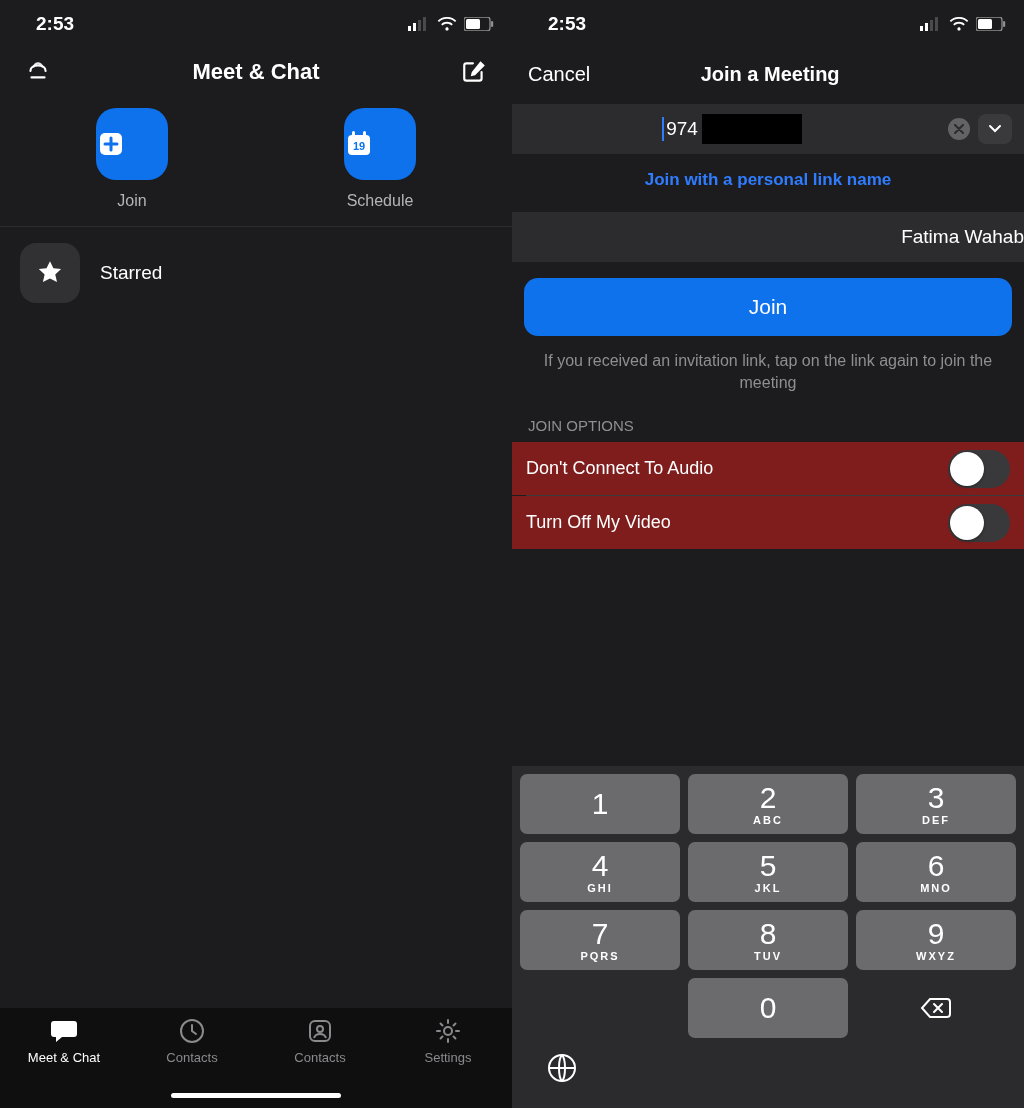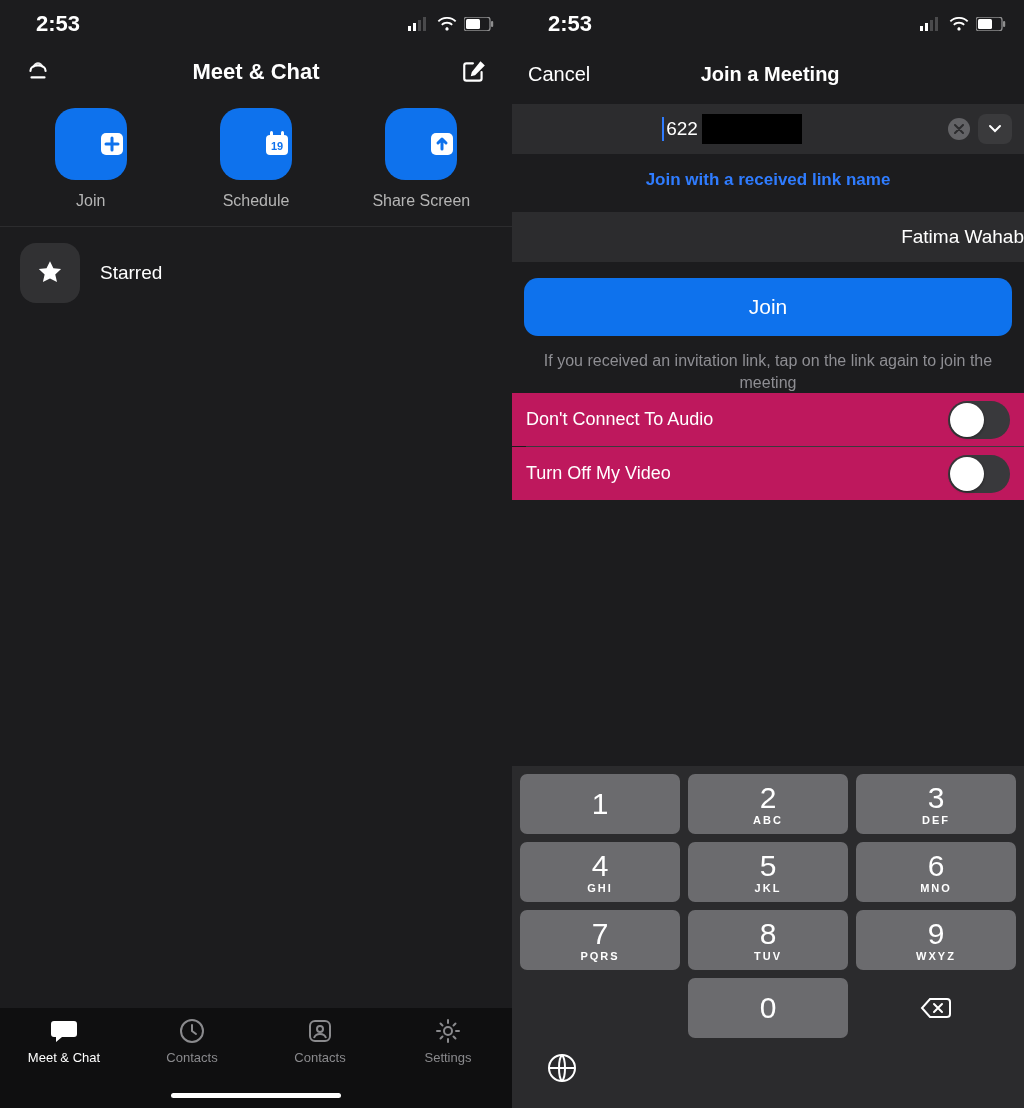--- a/index.html
+++ b/index.html
@@ -22,21 +22,21 @@
   .phone.left { background: #1c1c1e; }
   .phone.right { background: #1c1c1e; }
 
   
   .status-bar {
     height: 48px;
     display: flex;
     align-items: center;
     justify-content: space-between;
     padding: 0 18px 0 36px;
-    font-size: 22px;
+    font-size: 19px;
     font-weight: 600;
   }
   .status-icons { display: flex; align-items: center; gap: 7px; }
   .status-icons svg { display: block; }
 
   
   .hdr-left {
     display: flex;
     align-items: center;
     justify-content: space-between;
@@ -56,21 +56,21 @@
   .action-item {
     flex: 1 1 0;
     display: flex;
     flex-direction: column;
     align-items: center;
     gap: 12px;
   }
   .action-btn {
     width: 72px; height: 72px;
     border-radius: 20px;
-    display:flex;align-items:center;justify-content:flex-end;
+    display:flex;align-items:center;justify-content:flex-start;
   }
   .action-btn.orange { background:#ff8000; }
   .action-btn.blue { background:#0e72ed; }
   .action-label { font-size: 16px; color:#b5b5b5; }
 
   
   .starred-row {
     display:flex;align-items:center;gap:20px;
     padding: 16px 20px;
   }
@@ -133,21 +133,21 @@
   .join-btn-wrap { padding:16px 12px 10px; }
   .join-btn {
     background:#0e72ed;color:#fff;height:58px;border-radius:14px;
     display:flex;align-items:center;justify-content:center;font-size:21px;font-weight:500;
   }
   .help-text { color:#8e8e93;font-size:16px;padding:4px 16px 0;line-height:1.35;text-align:center; }
 
   .section-label { color:#8e8e93;font-size:15px;padding:24px 16px 8px; }
 
   .toggle-row {
-    background:#be185d;height:53px;display:flex;align-items:center;justify-content:space-between;
+    background:#7f1d1d;height:53px;display:flex;align-items:center;justify-content:space-between;
     padding:16px 14px;font-size:18px;
   }
   .toggle-divider { height:1px;background:#3a3a3c;margin-left:14px; }
   .toggle {
     width:62px;height:38px;border-radius:19px;background:#39393c;position:relative;
   }
   .toggle .knob {
     position:absolute;top:2px;left:2px;width:34px;height:34px;border-radius:17px;background:#fff;
     box-shadow:0 1px 3px rgba(0,0,0,.4);
   }
@@ -227,29 +227,20 @@
       <div class="action-btn blue">
         <svg width="30" height="30" viewBox="0 0 30 30">
             <rect x="4" y="6" width="22" height="20" rx="4" fill="#fff"></rect>
             <rect x="8" y="2" width="3" height="6" rx="1.5" fill="#fff"></rect>
             <rect x="19" y="2" width="3" height="6" rx="1.5" fill="#fff"></rect>
             <text x="15" y="21" font-size="11" font-weight="700" fill="#0e72ed" text-anchor="middle">19</text>
           </svg>
       </div>
       <span class="action-label">Schedule</span>
     </div>
-    <div class="action-item">
-      <div class="action-btn blue">
-        <svg width="30" height="30" viewBox="0 0 30 30">
-            <rect x="4" y="4" width="22" height="22" rx="5" fill="#fff"></rect>
-            <path d="M15 20V11M11 14l4-4 4 4" stroke="#0e72ed" stroke-width="3" stroke-linecap="round" stroke-linejoin="round" fill="none"></path>
-          </svg>
-      </div>
-      <span class="action-label">Share Screen</span>
-    </div>
   </div>
 
   <div class="starred-row">
     <span class="star-tile">
       <svg width="28" height="28" viewBox="0 0 24 24">
           <path d="M12 2l2.9 6 6.6.6-5 4.6 1.5 6.5L12 16.8 5.9 19.7l1.5-6.5-5-4.6 6.6-.6L12 2z" fill="#fff"></path>
         </svg>
     </span>
     <span class="starred-label">Starred</span>
   </div>
@@ -311,49 +302,50 @@
   <div class="hdr-right">
     <span class="cancel">Cancel</span>
     <span class="title">Join a Meeting</span>
     <span class="spacer"></span>
   </div>
 
   <div class="input-row">
     <div class="input-center">
       <span class="meeting-id-text">
         <span class="cursor"></span>
-        <span>622</span>
+        <span>974</span>
         <span class="redact"></span>
       </span>
     </div>
     <span class="clear-btn">
       <svg width="10" height="10" viewBox="0 0 10 10">
           <path d="M1 1l8 8M9 1l-8 8" stroke="#2c2c2e" stroke-width="2" stroke-linecap="round"></path>
         </svg>
     </span>
     <span class="dropdown-btn">
       <svg width="14" height="10" viewBox="0 0 14 10">
           <path d="M2 2l5 5 5-5" stroke="#fff" stroke-width="2" fill="none" stroke-linecap="round"></path>
         </svg>
     </span>
   </div>
 
-  <div class="personal-link">Join with a received link name</div>
+  <div class="personal-link">Join with a personal link name</div>
 
   <div class="name-field">
     <span>Fatima Wahab</span>
   </div>
 
   <div class="join-btn-wrap">
     <div class="join-btn">
       <span>Join</span>
     </div>
   </div>
   <div class="help-text">If you received an invitation link, tap on the link again to join the meeting</div>
 
+  <div class="section-label">JOIN OPTIONS</div>
 
   <div class="toggle-row">
     <span>Don't Connect To Audio</span>
     <span class="toggle">
         <span class="knob"></span>
       </span>
   </div>
   <div class="toggle-divider"></div>
   <div class="toggle-row">
     <span>Turn Off My Video</span>

